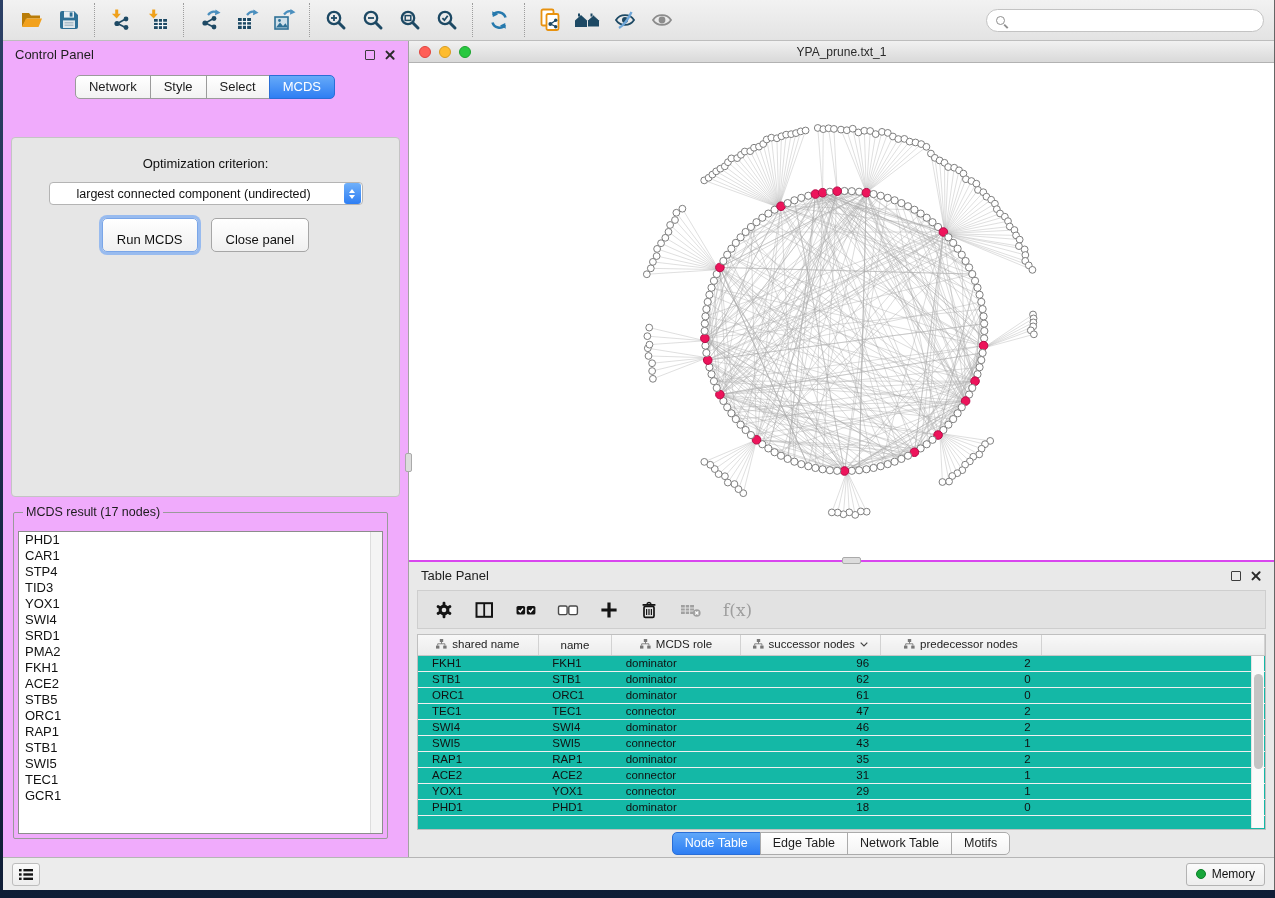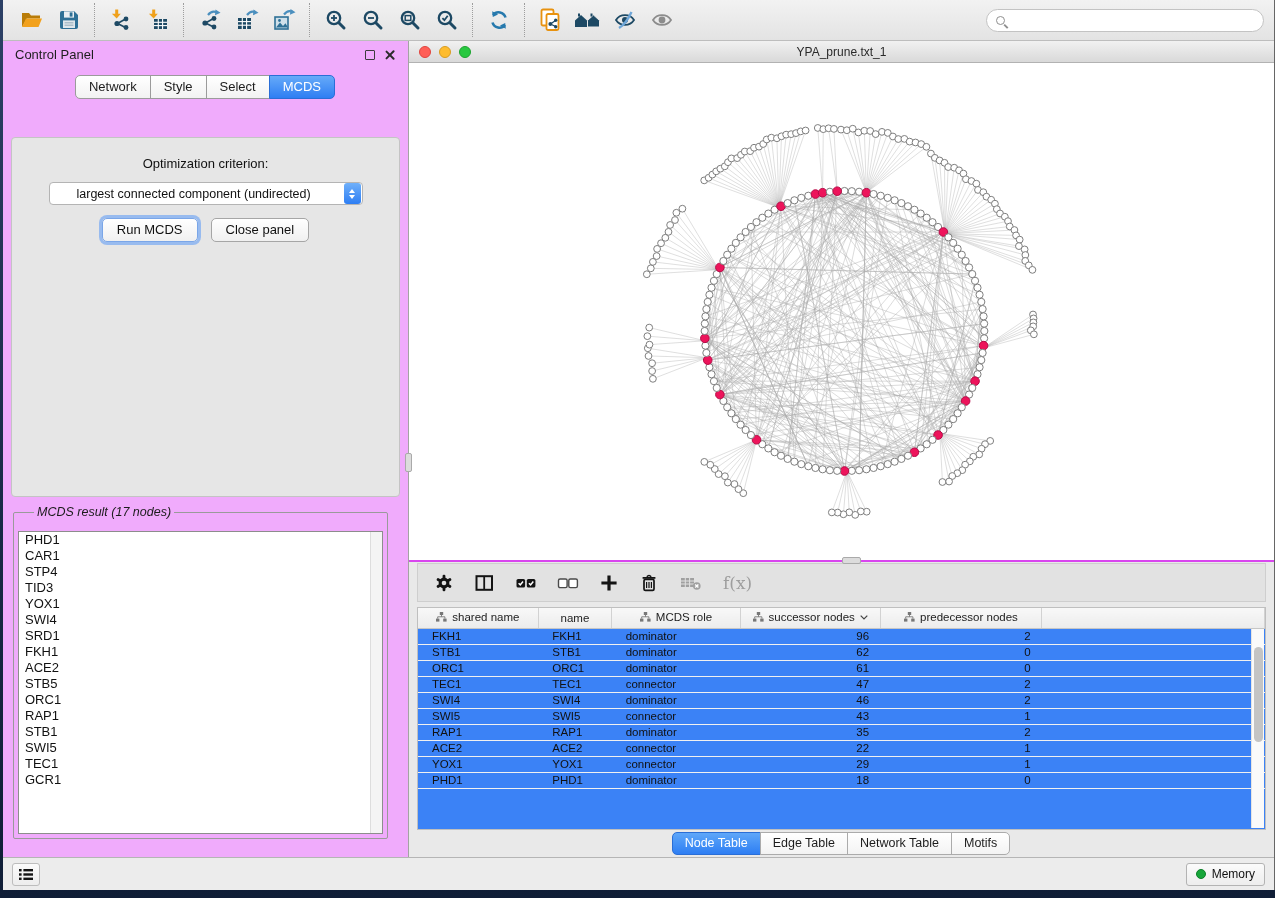--- a/index.html
+++ b/index.html
@@ -53,27 +53,27 @@
   .opt-label { margin-top:18px; font-size:13px; color:#111; }
   .selectbox { margin-top:11px; width:314px; height:23px; background:#fff; border:1px solid #b4b4b4;
     border-radius:4px; display:flex; align-items:center; position:relative; }
   .selectbox .val { font-size:12.5px; color:#111; padding-left:10px; flex:1; white-space:nowrap;margin-left:17px; }
   .stepper { width:17px; height:21px; border-radius:3px; background:linear-gradient(#6fb0fa,#2e7ef3);
     display:flex; flex-direction:column; align-items:center; justify-content:center; gap:2px; margin-right:1px; }
   .stepper .up { width:0;height:0;border-left:3.5px solid transparent;border-right:3.5px solid transparent;border-bottom:4.5px solid #fff;}
   .stepper .dn { width:0;height:0;border-left:3.5px solid transparent;border-right:3.5px solid transparent;border-top:4.5px solid #fff;}
   .btn-row { margin-top:13px; display:flex; gap:13px; }
   .pbtn { font-size:13px; color:#111; background:linear-gradient(#ffffff,#f0f0f0); border:1px solid #a6a6a6;
-    border-radius:5px; padding:3px 14px 4px; }
+    border-radius:5px; padding:13px 14px 4px; }
   .pbtn.focusring { box-shadow:0 0 0 3px rgba(111,164,244,.65); border-color:#7aa6e8; }
   fieldset.mcds {
     position:absolute; left:10px; right:20px; top:464px; bottom:18px;
     border:1px solid #9a9a9a; border-radius:2px; padding:3px;
   }
-  fieldset.mcds legend { font-size:12.5px; color:#1c1c1c; padding:0 3px; margin-left:17px;font-style:italic; }
+  fieldset.mcds legend { font-size:12.5px; color:#1c1c1c; padding:0 3px; margin-left:6px; }
   .mcds-list { position:absolute; left:4px; right:4px; top:12px; bottom:4px; background:#fff; border:1px solid #8d8d8d; overflow:hidden; }
   .mcds-item { font-size:13px; color:#111; line-height:16px; padding-left:6px; }
   .list-track { position:absolute; right:0; top:0; bottom:0; width:12px; background:#f4f4f4; border-left:1px solid #ddd; }
   .v-splitter { position:absolute; left:402px; top:412px; width:7px; height:19px; background:#dcdcdc;
     border:1px solid #aaa; border-radius:2px; z-index:5; }
   
   .rightcol { flex:1; display:flex; flex-direction:column; min-width:0; }
   .netwin { height:521px; flex:0 0 521px; display:flex; flex-direction:column; border-bottom:2px solid #d946ef; position:relative;}
   .nettitle { height:22px; background:linear-gradient(#f1f1f1,#d9d9d9); border-bottom:1px solid #b2b2b2;
     display:flex; align-items:center; justify-content:center; position:relative; }
@@ -86,21 +86,21 @@
   .netcanvas { flex:1; background:#fff; position:relative; }
   .netcanvas svg { position:absolute; inset:0; }
   .h-splitter { position:absolute; left:50%; bottom:-4px; width:19px; height:7px; background:#dcdcdc;
     border:1px solid #aaa; border-radius:2px; z-index:5; }
   
   .tpanel { flex:1; background:#e9e9e9; display:flex; flex-direction:column; position:relative; min-height:0;}
   .tp-toolbar { margin:1px 8px 0; background:#e2e2e2; border:1px solid #cecece; height:39px;
     display:flex; align-items:center; gap:20px; padding:0 16px; flex:0 0 39px;}
   .tp-ic { display:flex; align-items:center; justify-content:center; }
   .fx { font-family:"DejaVu Serif", serif; font-size:17px; color:#9e9e9e; }
-  .tablewrap { margin:5px 8px 0; background:#3b82f6; border:1px solid #bfbfbf; flex:1; position:relative; overflow:hidden; }
+  .tablewrap { margin:5px 8px 0; background:#14b8a6; border:1px solid #bfbfbf; flex:1; position:relative; overflow:hidden; }
   table.node-table { border-collapse:collapse; table-layout:fixed; }
   .node-table th { background:linear-gradient(#f8f8f8,#ececec); border-right:1px solid #d2d2d2; border-bottom:1px solid #c6c6c6;
     height:20px; font-weight:normal; font-size:11.5px; color:#222; text-align:center; overflow:hidden; white-space:nowrap;}
   .node-table td { height:16px; font-size:11.5px; color:#111; border-bottom:1px solid #f0f0f0; white-space:nowrap; overflow:hidden;}
   .node-table td.l { text-align:left; padding-left:14px; }
   .node-table td.r { text-align:right; padding-right:11px; }
   .thlab { display:inline-flex; align-items:center; gap:5px; }
   .vsb { position:absolute; right:1px; top:21px; bottom:1px; width:13px; background:#fafafa; border-left:1px solid #e4e4e4;}
   .vsb .thumb { position:absolute; left:2px; width:9px; border-radius:5px; background:#c4c4c4; }
   .tp-tabs { height:27px; flex:0 0 27px; display:flex; justify-content:center; align-items:center; }
@@ -315,20 +315,21 @@
       <fieldset class="mcds">
         <legend>MCDS result (17 nodes)</legend>
         <div class="mcds-list" id="mcds-list">
           <div class="mcds-item">PHD1</div>
             <div class="mcds-item">CAR1</div>
             <div class="mcds-item">STP4</div>
             <div class="mcds-item">TID3</div>
             <div class="mcds-item">YOX1</div>
             <div class="mcds-item">SWI4</div>
             <div class="mcds-item">SRD1</div>
+            <div class="mcds-item">PMA2</div>
             <div class="mcds-item">FKH1</div>
             <div class="mcds-item">ACE2</div>
             <div class="mcds-item">STB5</div>
             <div class="mcds-item">ORC1</div>
             <div class="mcds-item">RAP1</div>
             <div class="mcds-item">STB1</div>
             <div class="mcds-item">SWI5</div>
             <div class="mcds-item">TEC1</div>
             <div class="mcds-item">GCR1</div>
             <div class="list-track"></div>
@@ -1028,20 +1029,27 @@
                 <circle cx="414.09917489436765" cy="129.72363231668072" r="4.3" fill="#ed145b" stroke="#b70a47" stroke-width="1"></circle>
                 <circle cx="421.3660151425285" cy="128.76693464844172" r="3.6" fill="#fff" stroke="#7d7d7d" stroke-width="1"></circle>
                 <circle cx="428.6729661259878" cy="128.19186513435966" r="4.3" fill="#ed145b" stroke="#b70a47" stroke-width="1"></circle>
               </g>
             </svg>
         </div>
         <div class="h-splitter"></div>
       </div>
 
       <div class="tpanel">
+        <div class="panel-head">
+          <span class="panel-title">Table Panel</span>
+          <span class="win-icons">
+            <span class="float-ic"></span>
+            <span class="close-ic"></span>
+          </span>
+        </div>
         <div class="tp-toolbar">
           <span class="tp-ic">
             <svg width="20" height="20" viewBox="0 0 20 20">
               <g fill="#141414">
                 <rect x="8.6" y="1.8" width="2.8" height="16.4" rx="1.2"></rect>
                 <rect x="8.6" y="1.8" width="2.8" height="16.4" rx="1.2" transform="rotate(60 10 10)"></rect>
                 <rect x="8.6" y="1.8" width="2.8" height="16.4" rx="1.2" transform="rotate(120 10 10)"></rect>
                 <circle cx="10" cy="10" r="5.4"></circle>
               </g>
               <circle cx="10" cy="10" r="2.3" fill="#e2e2e2"></circle>
@@ -1200,21 +1208,21 @@
                   <td class="l">RAP1</td>
                   <td class="l">dominator</td>
                   <td class="r">35</td>
                   <td class="r">2</td>
                   <td></td>
                 </tr>
                 <tr>
                   <td class="l">ACE2</td>
                   <td class="l">ACE2</td>
                   <td class="l">connector</td>
-                  <td class="r">22</td>
+                  <td class="r">31</td>
                   <td class="r">1</td>
                   <td></td>
                 </tr>
                 <tr>
                   <td class="l">YOX1</td>
                   <td class="l">YOX1</td>
                   <td class="l">connector</td>
                   <td class="r">29</td>
                   <td class="r">1</td>
                   <td></td>

